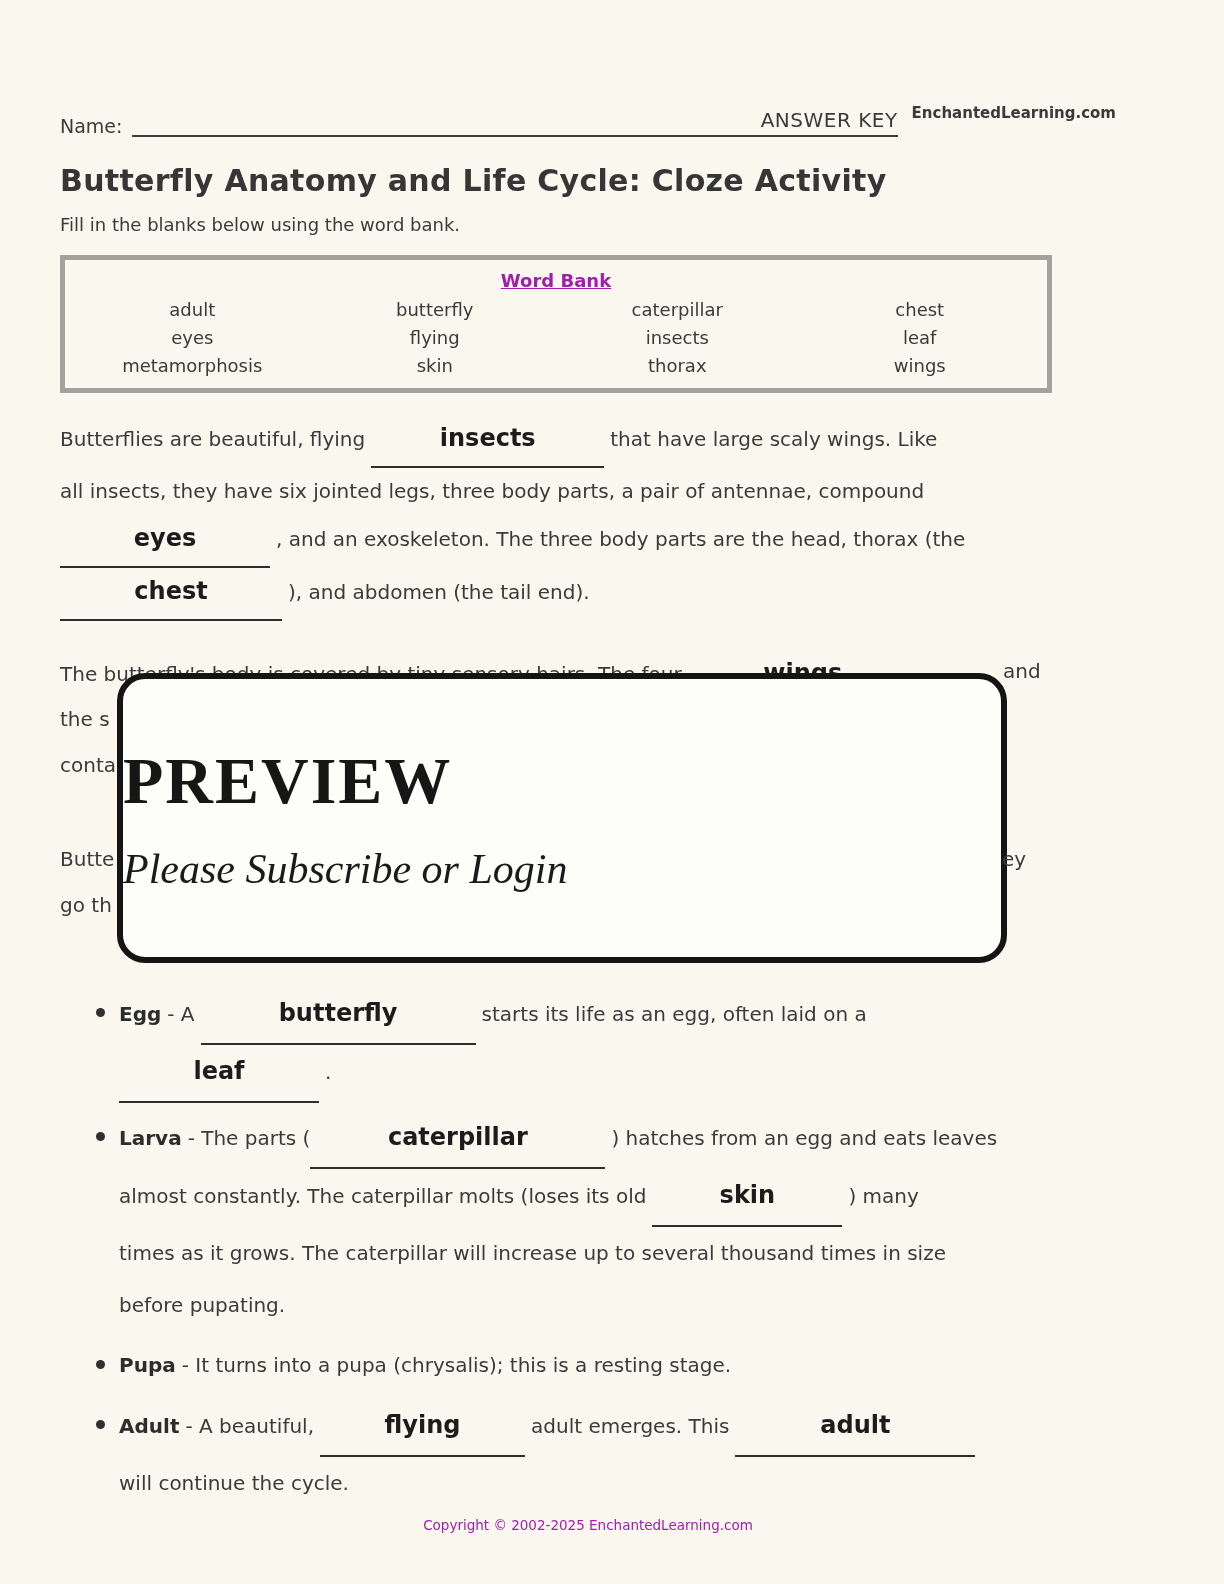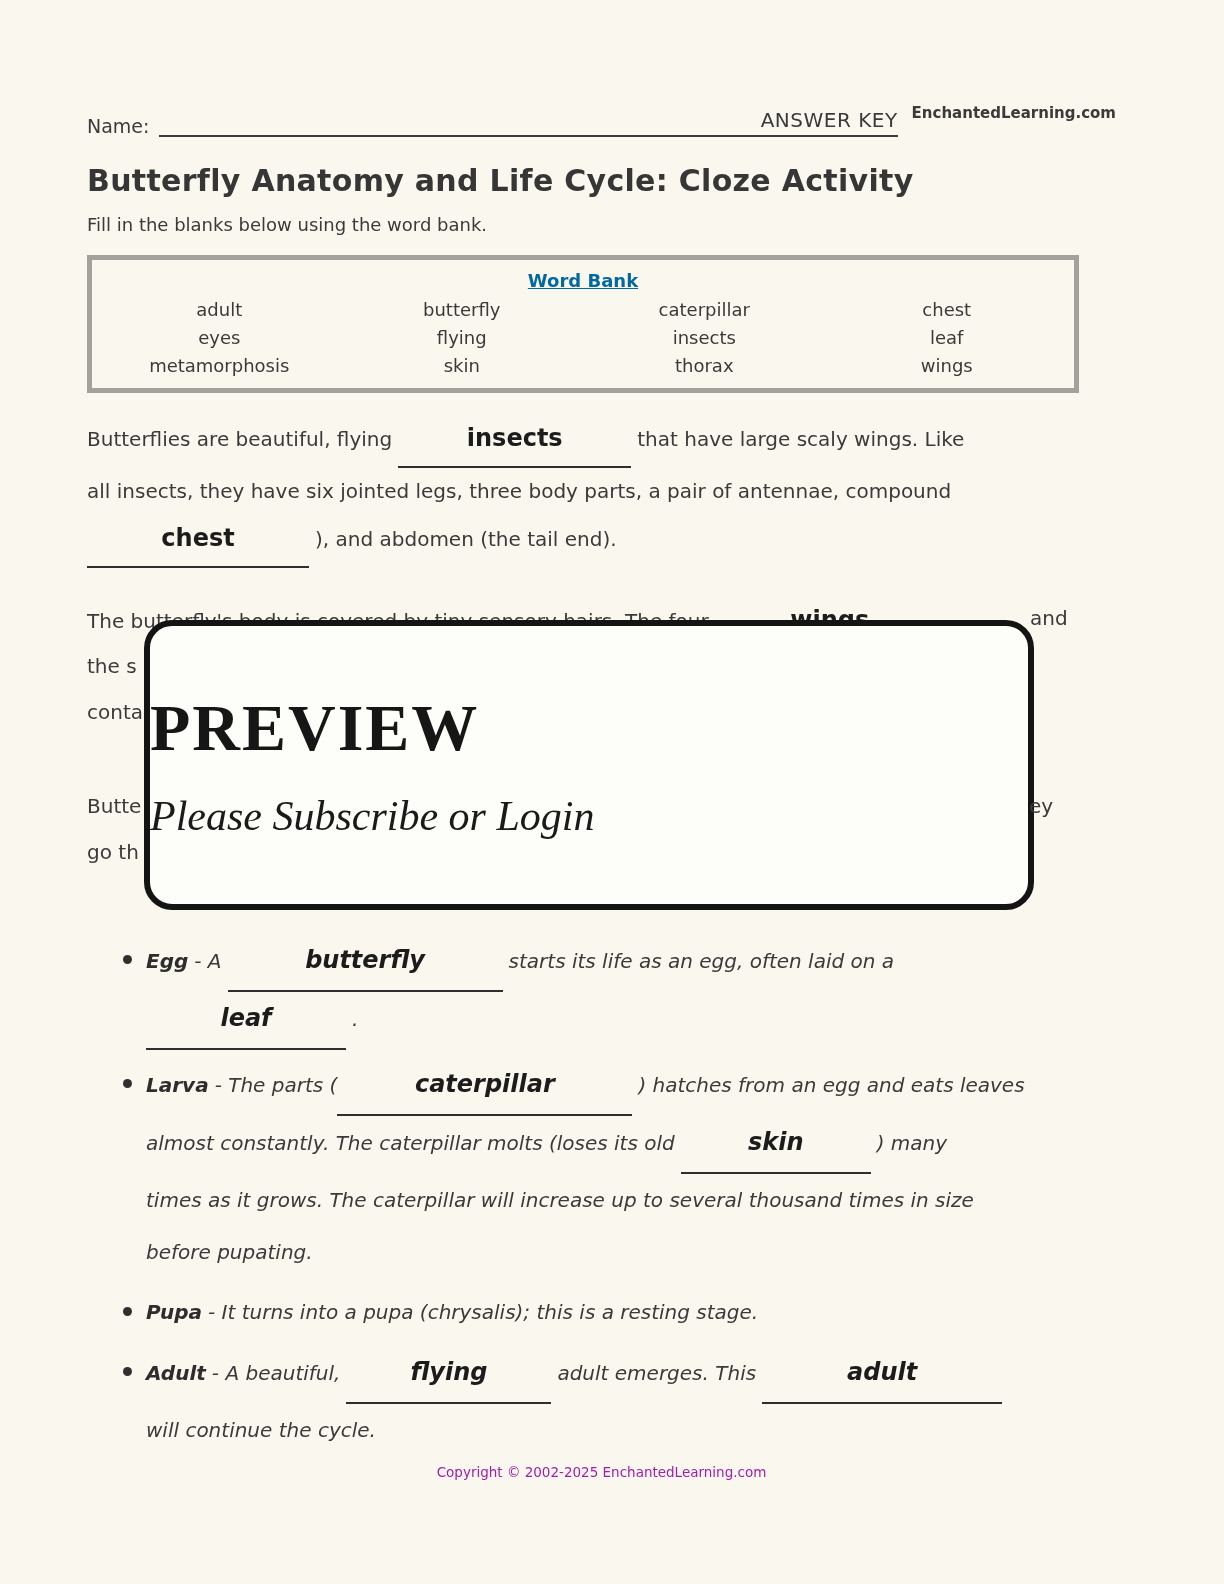--- a/index.html
+++ b/index.html
@@ -7,21 +7,21 @@
   body {
     background: #faf8ee;
     font-family: "DejaVu Sans", sans-serif;
     color: #3a3a3a;
   }
   #page {
     position: relative;
     width: 1224px;
     height: 1584px;
     background: #faf8ee;
-    padding: 108px 108px 0 87px;
+    padding: 108px 108px 0 60px;
     overflow: hidden;
   }
 
   
   .header-row {
     display: flex;
     align-items: flex-end;
     width: 100%;
   }
   .name-label { font-size: 19px; white-space: nowrap; }
@@ -51,21 +51,21 @@
     border: 5px solid #a2a19b;
     padding: 10px 6px 12px 6px;
     background: #faf8ee;
   }
   .wb-title {
     text-align: center;
     font-weight: 700;
     font-size: 18px;
     text-decoration: underline;
     margin-bottom: 8px;
-    color: #0369a1;
+    color: #a21caf;
   }
   .wb-grid {
     display: grid;
     grid-template-columns: repeat(4, 1fr);
     row-gap: 7px;
   }
   .wb-word { text-align: center; font-size: 18px; }
 
   
   .para { margin-top: 22px; }
@@ -125,21 +125,21 @@
     color: #161616;
   }
   .preview-sub {
     font-family: "Liberation Serif", serif;
     font-style: italic;
     font-size: 42px;
     color: #1a1a1a;
   }
 
   
-  .bullets { margin-top: 0; font-style: italic; }
+  .bullets { margin-top: 0; }
   .bullet { position: relative; padding-left: 59px; margin-bottom: 8px; }
   .dot {
     position: absolute;
     left: 36px;
     top: 21px;
     width: 9px;
     height: 9px;
     border-radius: 50%;
     background: #2f2f2f;
   }
@@ -189,20 +189,23 @@
   </div>
 
   <div class="para">
     <div class="pline">
       <span class="seg">Butterflies are beautiful, flying</span><span class="blank" style="width:233px"><span class="answer">insects</span></span><span class="seg tight">that have large scaly wings. Like</span>
     </div>
     <div class="pline">
       <span class="seg">all insects, they have six jointed legs, three body parts, a pair of antennae, compound</span>
     </div>
     <div class="pline">
+      <span class="blank tight" style="width:210px"><span class="answer">eyes</span></span><span class="seg tight">, and an exoskeleton. The three body parts are the head, thorax (the</span>
+    </div>
+    <div class="pline">
       <span class="blank tight" style="width:222px"><span class="answer">chest</span></span><span class="seg tight">), and abdomen (the tail end).</span>
     </div>
   </div>
 
   <div class="obscured">
     <div class="pline">
       <span class="seg">The butterfly's body is covered by tiny sensory hairs. The four</span><span class="blank" style="width:230px"><span class="answer">wings</span></span>
     </div>
     <span class="frag right" style="top:0px; left:943px">and</span>
     <span class="frag" style="top:48px">the s</span>

